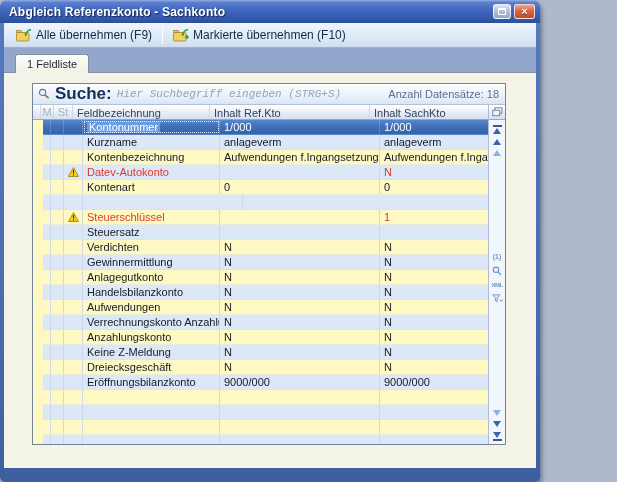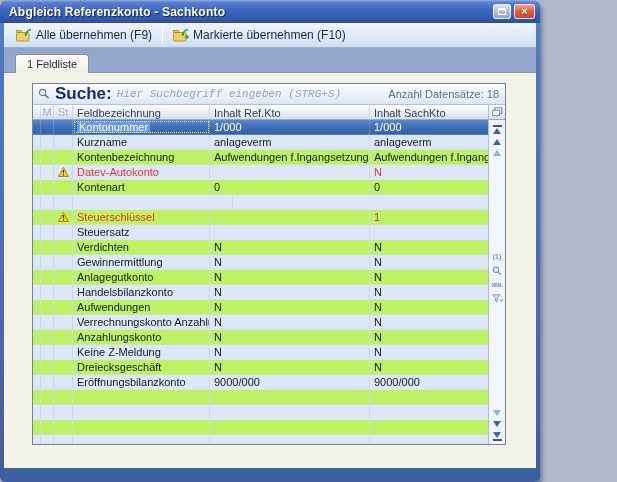--- a/index.html
+++ b/index.html
@@ -94,21 +94,21 @@
   .count-label { color:#5c7192; font-size:11px; white-space:nowrap; }
   .mainarea { flex:1; display:flex; overflow:hidden; }
   .gridcol { flex:1; display:flex; flex-direction:column; overflow:hidden; }
   .headerrow {
     flex:0 0 15px; display:flex;
     background:linear-gradient(180deg,#ffffff 0%,#e7edf6 55%,#d5e0ef 100%);
     border-bottom:1px solid #94a9c7; color:#334259;
   }
   .headerrow .c { display:flex; align-items:center; }
   .hc-dim { color:#a3b3c9; justify-content:center; }
-  .gridbody { flex:1; overflow:hidden; background:#bef264; }
+  .gridbody { flex:1; overflow:hidden; background:#fef9c3;padding-left:10px; }
   .row { display:flex; height:15px; line-height:13px; color:#141a26; border-bottom:1px solid rgba(210,224,242,.45); }
   .row.stripe { background:#dce8f7; }
   .c { overflow:hidden; white-space:nowrap; border-right:1px solid #cdd9eb; flex:0 0 auto; }
   .c.ind  { width:8px; }
   .c.m    { width:13px; }
   .c.st   { width:19px; display:flex; align-items:center; justify-content:center; }
   .c.field{ width:137px; padding:1px 3px 0 4px; }
   .c.ref  { width:160px; padding:1px 3px 0 4px; }
   .c.sach { flex:1 1 auto; border-right:none; padding:1px 0 0 4px; }
   .warn-svg { display:none; }

